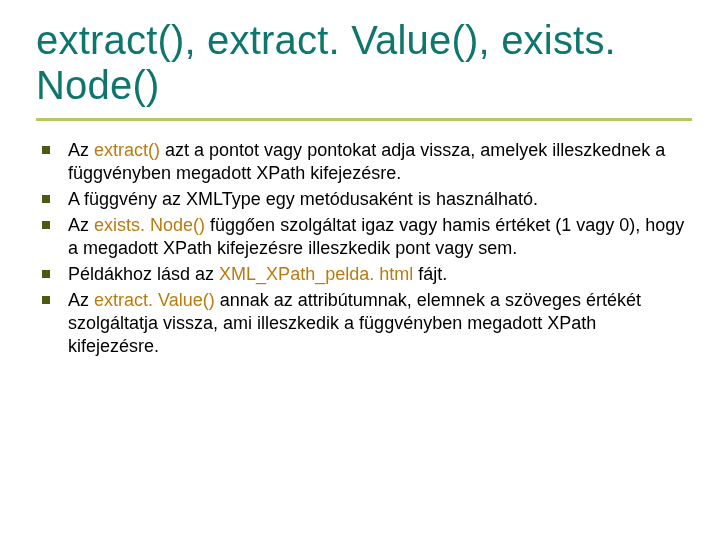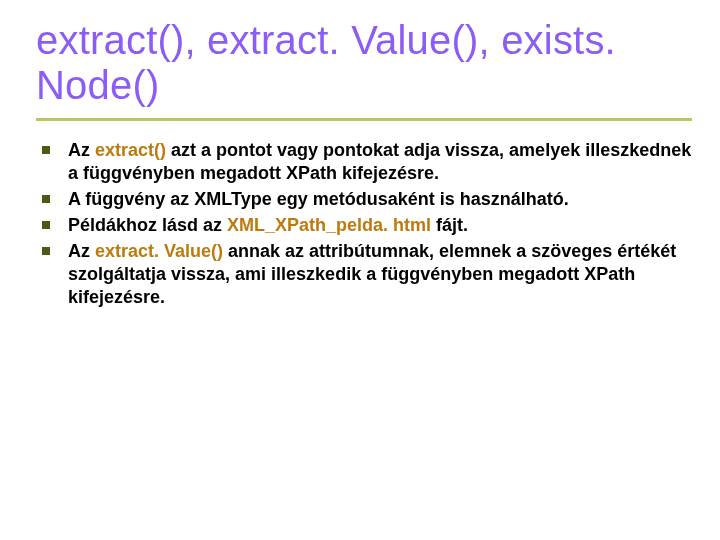--- a/index.html
+++ b/index.html
@@ -6,30 +6,29 @@
   html, body { width: 720px; height: 540px; }
   body {
     font-family: Arial, Helvetica, sans-serif;
     background: #ffffff;
     padding: 18px 28px 18px 36px;
     color: #000;
   }
   .title {
     font-size: 40px;
     line-height: 1.12;
-    color: #8b5cf6;
+    color: #0f766e;
     font-weight: 400;
     letter-spacing: 0.2px;
     border-bottom: 3px solid #b6c861;
     padding-bottom: 10px;
     margin-bottom: 18px;
   }
   .bullets {
     padding-left: 6px;
-    font-weight: bold;
   }
   .bullet {
     display: flex;
     align-items: flex-start;
     margin-bottom: 3px;
   }
   .sq {
     flex: 0 0 auto;
     width: 8px;
     height: 8px;
@@ -58,20 +57,26 @@
     </div>
   </div>
 
   <div class="bullet">
     <div class="sq"></div>
     <div class="txt">
       <span>A függvény az XMLType egy metódusaként is használható.</span><span class="kw"></span><span></span>
     </div>
   </div>
 
+  <div class="bullet">
+    <div class="sq"></div>
+    <div class="txt">
+      <span>Az </span><span class="kw">exists. Node()</span><span> függően szolgáltat igaz vagy hamis értéket (1 vagy 0), hogy a megadott XPath kifejezésre illeszkedik pont vagy sem.</span>
+    </div>
+  </div>
 
 
   <div class="bullet">
     <div class="sq"></div>
     <div class="txt">
       <span>Példákhoz lásd az </span><span class="kw">XML_XPath_pelda. html</span><span> fájt.</span>
     </div>
   </div>
 
   <div class="bullet">

